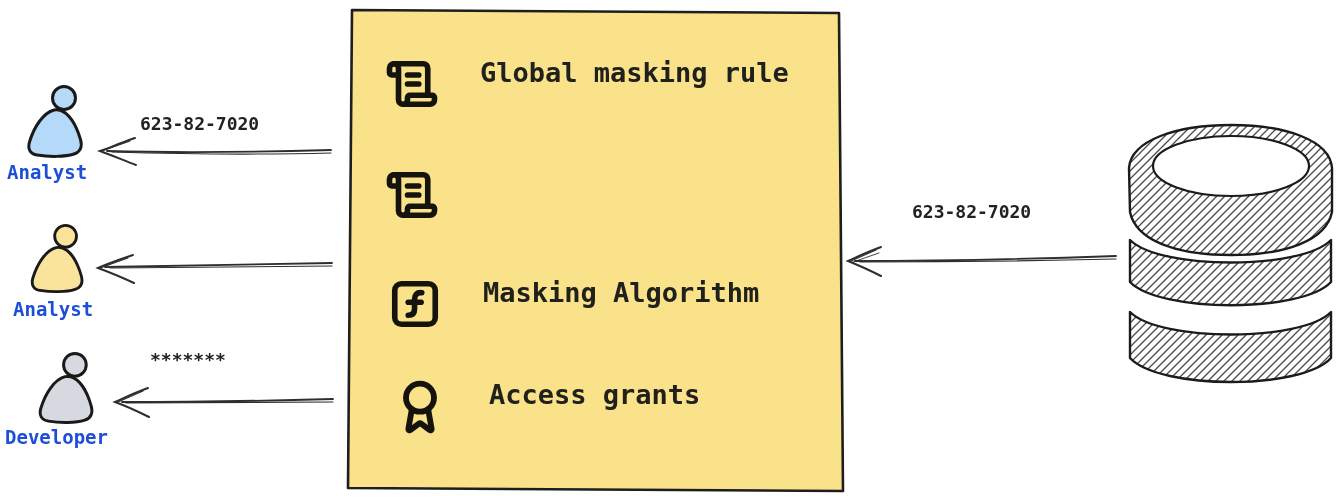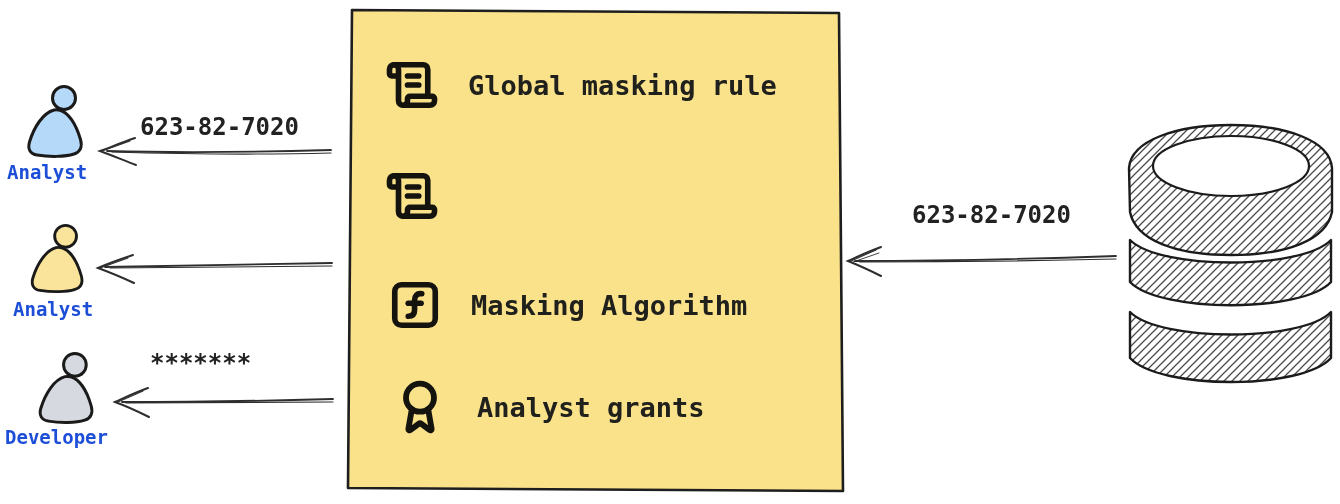--- a/index.html
+++ b/index.html
@@ -9,36 +9,36 @@
     width: 1340px;
     height: 504px;
     background: #ffffff;
     font-family: "DejaVu Sans Mono", "Liberation Mono", monospace;
     color: #1d1d1d;
     overflow: hidden;
   }
   .bg-layer { position: absolute; inset: 0; z-index: 0; }
   .abs { position: absolute; z-index: 2; }
   .value-text {
-    font-size: 24px;
+    font-size: 18px;
     font-weight: 700;
     line-height: 1.15;
     white-space: pre;
     color: #222222;
   }
   .persona-label {
     font-size: 19px;
     font-weight: 700;
     line-height: 1.1;
     color: #1d4ed8;
   }
   .box-item {
     display: flex;
-    align-items: center;
-    gap: 29px;
+    align-items: flex-start;
+    gap: 41px;
     height: 56px;
   }
   .box-item .item-label {
     font-size: 27px;
     font-weight: 700;
     color: #20201c;
     white-space: pre;
   }
   .box-item svg { flex: 0 0 auto; }
   svg { display: block; }
@@ -120,21 +120,21 @@
       <path d="M9 11.2h5.7"></path>
     </svg>
     <span class="item-label">Masking Algorithm</span>
   </div>
 
   <div class="abs box-item" style="left:392px; top:379px;">
     <svg width="56" height="56" viewBox="0 0 24 24" fill="none" stroke="#15130e" stroke-width="2.5" stroke-linecap="round" stroke-linejoin="round">
       <path d="m15.477 12.89 1.515 8.526a.5.5 0 0 1-.81.47l-3.58-2.687a1 1 0 0 0-1.197 0l-3.586 2.686a.5.5 0 0 1-.81-.469l1.514-8.526"></path>
       <circle cx="12" cy="8" r="6"></circle>
     </svg>
-    <span class="item-label">Analyst grants</span>
+    <span class="item-label">Access grants</span>
   </div>
 
   <svg class="abs" style="left:20px; top:84px;" width="72" height="78" viewBox="0 0 70 78" stroke="#1a1a1a" stroke-width="3" stroke-linejoin="round">
     <circle cx="43" cy="14" r="11.5" fill="#B5D9F8"></circle>
     <path d="M33 26 C 22 29 13 43 8.5 58 C 6.5 65 9 70 16 71 C 28 73 44 73 53 70 C 59.5 68 61.5 62.5 59.5 55.5 C 55 40 47.5 28.5 39 26.2 C 37 25.7 35 25.6 33 26 Z" fill="#B5D9F8"></path>
   </svg>
   <span class="abs persona-label" style="left:7px; top:162px;">Analyst</span>
 
   <svg class="abs" style="left:23px; top:223px;" width="70" height="74" viewBox="0 0 70 78" stroke="#1a1a1a" stroke-width="3" stroke-linejoin="round">
     <circle cx="43" cy="14" r="11.5" fill="#FAE49C"></circle>

